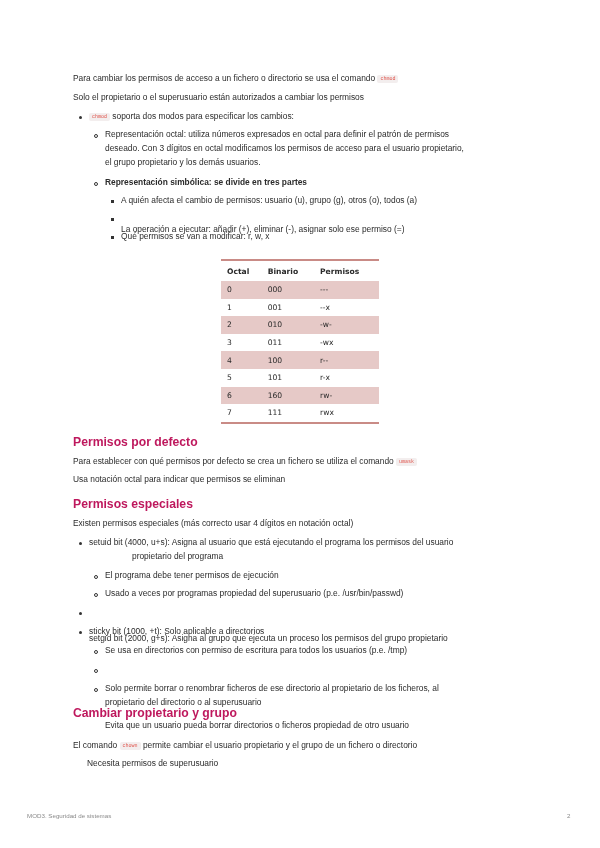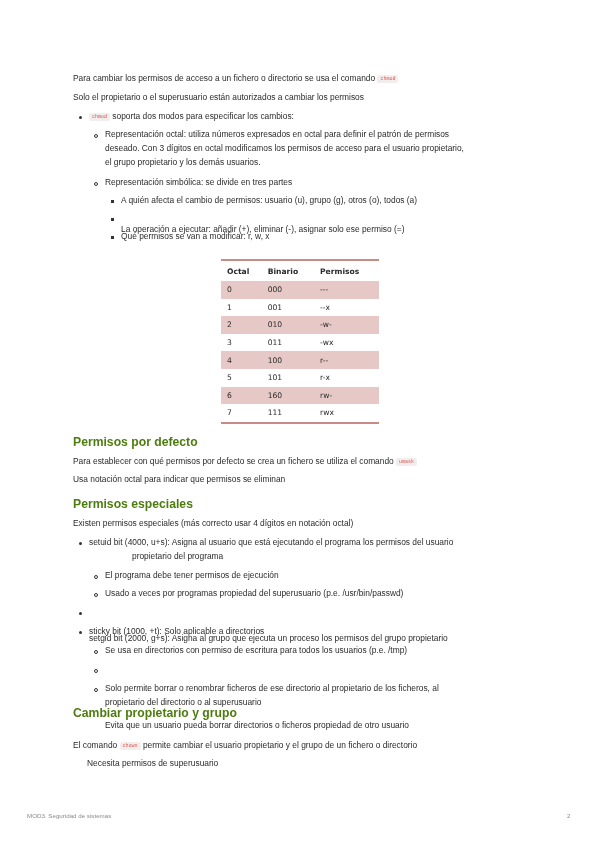--- a/index.html
+++ b/index.html
@@ -5,21 +5,21 @@
   html, body { margin: 0; padding: 0; background: #ffffff; }
   body { width: 600px; height: 848px; position: relative; overflow: hidden;
          font-family: "Liberation Sans", sans-serif; color: #2b2b2b; font-size: 8.4px; }
   .page { position: absolute; left: 0; top: 0; width: 600px; height: 848px; }
   .p { position: absolute; left: 73px; white-space: nowrap; line-height: 11px; }
   .code { display: inline-block; background: #f3eeee; color: #e0554d; font-family: "Liberation Mono", monospace;
           font-size: 5px; padding: 0 3px; border-radius: 2px; line-height: 8px; vertical-align: 1px; }
   .bullet { position: absolute; width: 3px; height: 3px; border-radius: 50%; background: #333; }
   .bullet.hollow { background: transparent; border: 0.8px solid #333; width: 2.4px; height: 2.4px; }
   .bullet.sq { border-radius: 0; background: #333; }
-  .h2 { position: absolute; left: 73px; font-size: 12.2px; font-weight: bold; color: #4d7c0f; white-space: nowrap; }
+  .h2 { position: absolute; left: 73px; font-size: 12.2px; font-weight: bold; color: #be185d; white-space: nowrap; }
   table.oct { position: absolute; left: 221px; top: 259px; width: 158px; border-collapse: collapse;
               font-family: "DejaVu Sans", sans-serif; font-size: 7.6px; color: #2a2a2a;
               border-top: 2px solid #c98b86; border-bottom: 2px solid #c98b86; }
   table.oct th { text-align: left; font-weight: bold; height: 20px; padding: 0 0 0 6px; }
   table.oct td { height: 17.6px; padding: 0 0 0 6px; }
   table.oct tr.shade td { background: #e6c9c7; }
   .footer { position: absolute; top: 812px; font-size: 6.2px; color: #8a8a8a; }
 </style>
 </head>
 <body>
@@ -37,21 +37,21 @@
     <span class="code">chmod</span>
     <span>soporta dos modos para especificar los cambios:</span>
   </div>
 
   <span class="bullet hollow" style="left:94px; top:134px;"></span>
   <div class="p" style="left:105px; top:129px;">Representación octal: utiliza números expresados en octal para definir el patrón de permisos</div>
   <div class="p" style="left:105px; top:143px;">deseado. Con 3 dígitos en octal modificamos los permisos de acceso para el usuario propietario,</div>
   <div class="p" style="left:105px; top:157px;">el grupo propietario y los demás usuarios.</div>
 
   <span class="bullet hollow" style="left:94px; top:182px;"></span>
-  <div class="p" style="left:105px; top:177px;">Representación simbólica: se divide en tres partes</div>
+  <div class="p" style="left:105px; top:177px;font-weight:bold;">Representación simbólica: se divide en tres partes</div>
 
   <span class="bullet sq" style="left:111px; top:200px;"></span>
   <div class="p" style="left:121px; top:195px;">A quién afecta el cambio de permisos: usuario (u), grupo (g), otros (o), todos (a)</div>
   <span class="bullet sq" style="left:111px; top:218px;"></span>
   <div class="p" style="left:121px; top:213px;margin-top:11px;">La operación a ejecutar: añadir (+), eliminar (-), asignar solo ese permiso (=)</div>
   <span class="bullet sq" style="left:111px; top:236px;"></span>
   <div class="p" style="left:121px; top:231px;">Qué permisos se van a modificar: r, w, x</div>
 
   <table class="oct">
     <thead>

